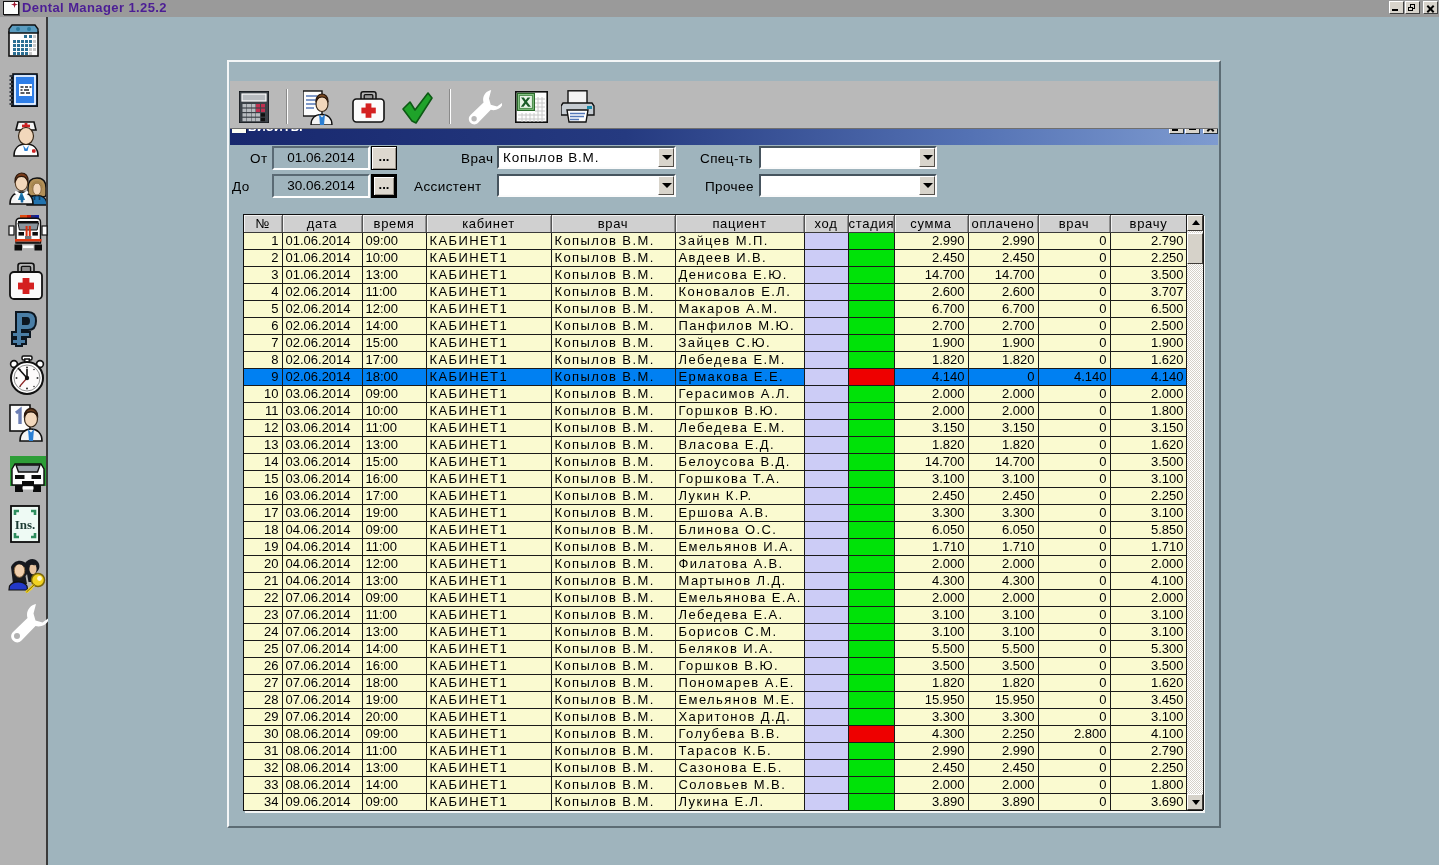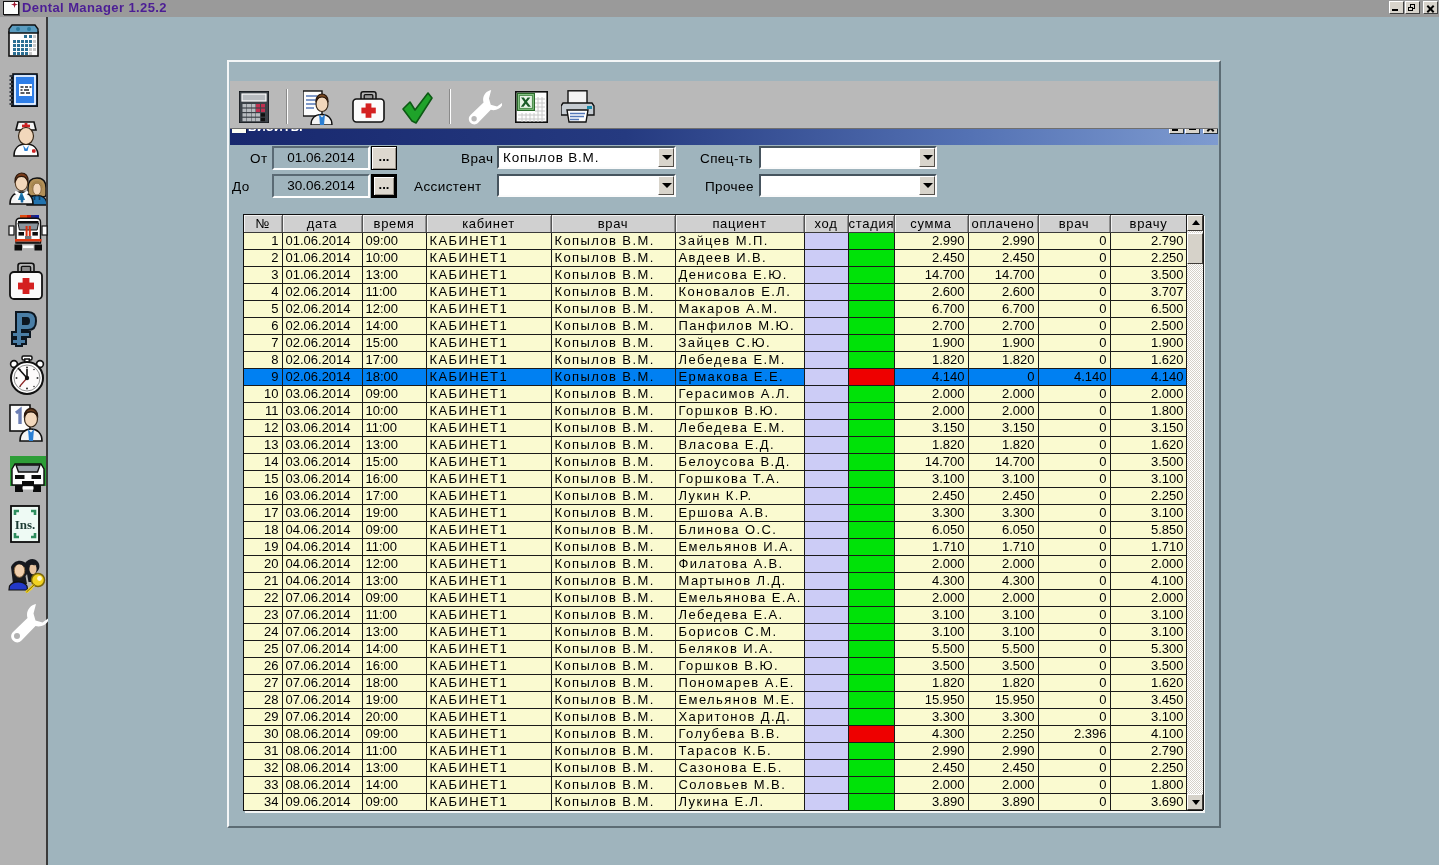--- a/index.html
+++ b/index.html
@@ -838,21 +838,21 @@
           <td class="num">30</td>
           <td class="txt">08.06.2014</td>
           <td class="txt">09:00</td>
           <td class="txc">КАБИНЕТ1</td>
           <td class="txc">Копылов В.М.</td>
           <td class="txc">Голубева В.В.</td>
           <td class="hod"></td>
           <td class="stR"></td>
           <td class="num">4.300</td>
           <td class="num">2.250</td>
-          <td class="num">2.396</td>
+          <td class="num">2.800</td>
           <td class="num">4.100</td>
         </tr>
 <tr class="r">
           <td class="num">31</td>
           <td class="txt">08.06.2014</td>
           <td class="txt">11:00</td>
           <td class="txc">КАБИНЕТ1</td>
           <td class="txc">Копылов В.М.</td>
           <td class="txc">Тарасов К.Б.</td>
           <td class="hod"></td>

